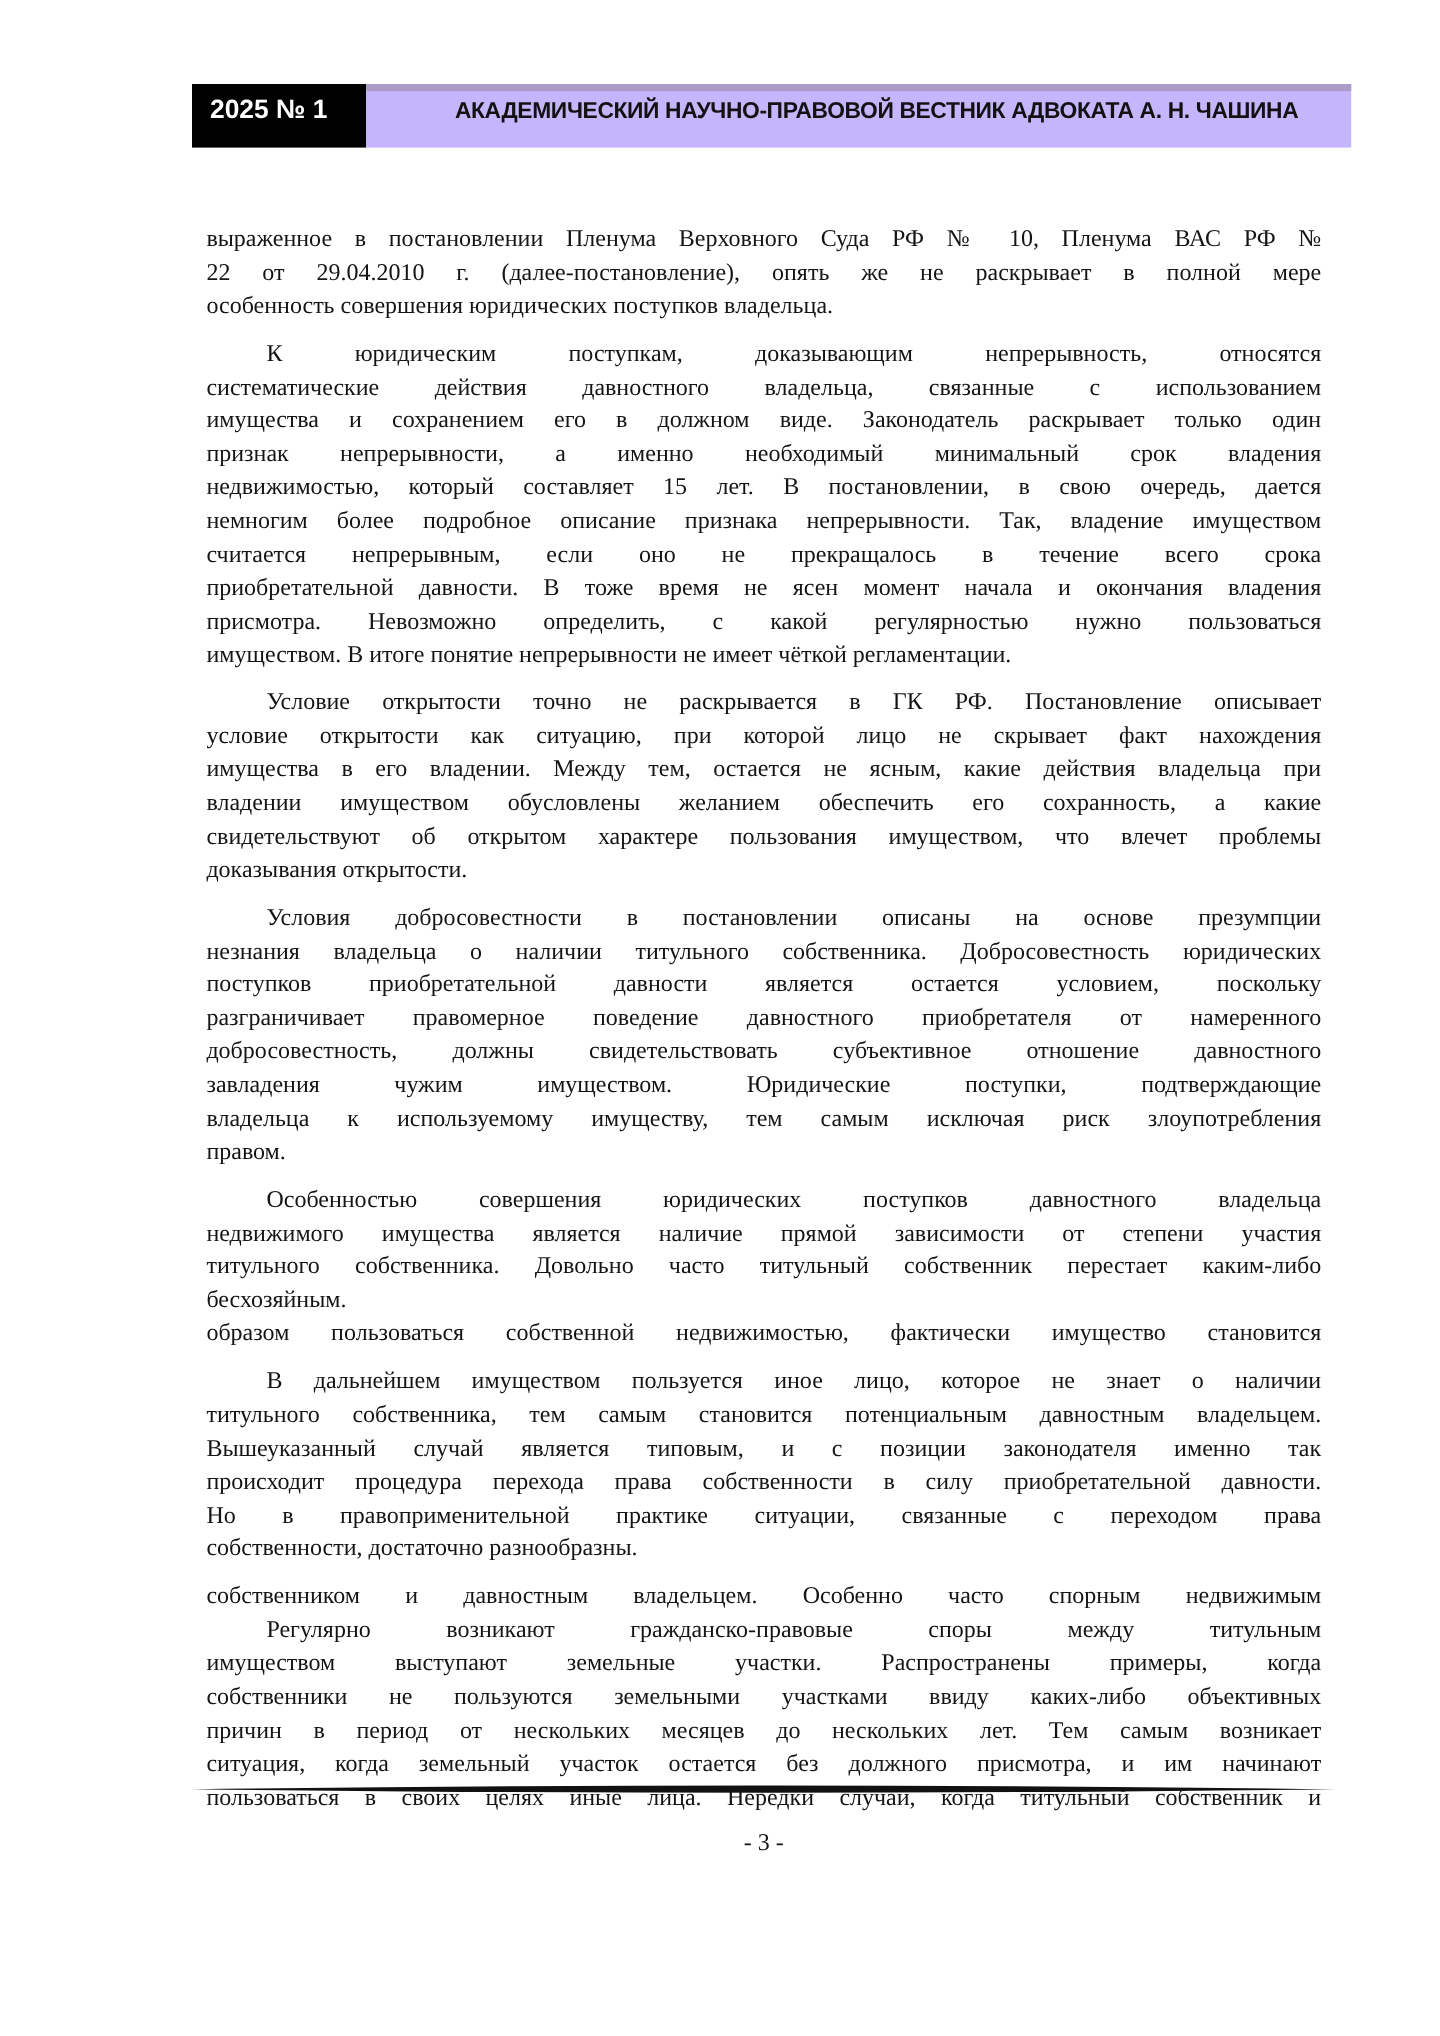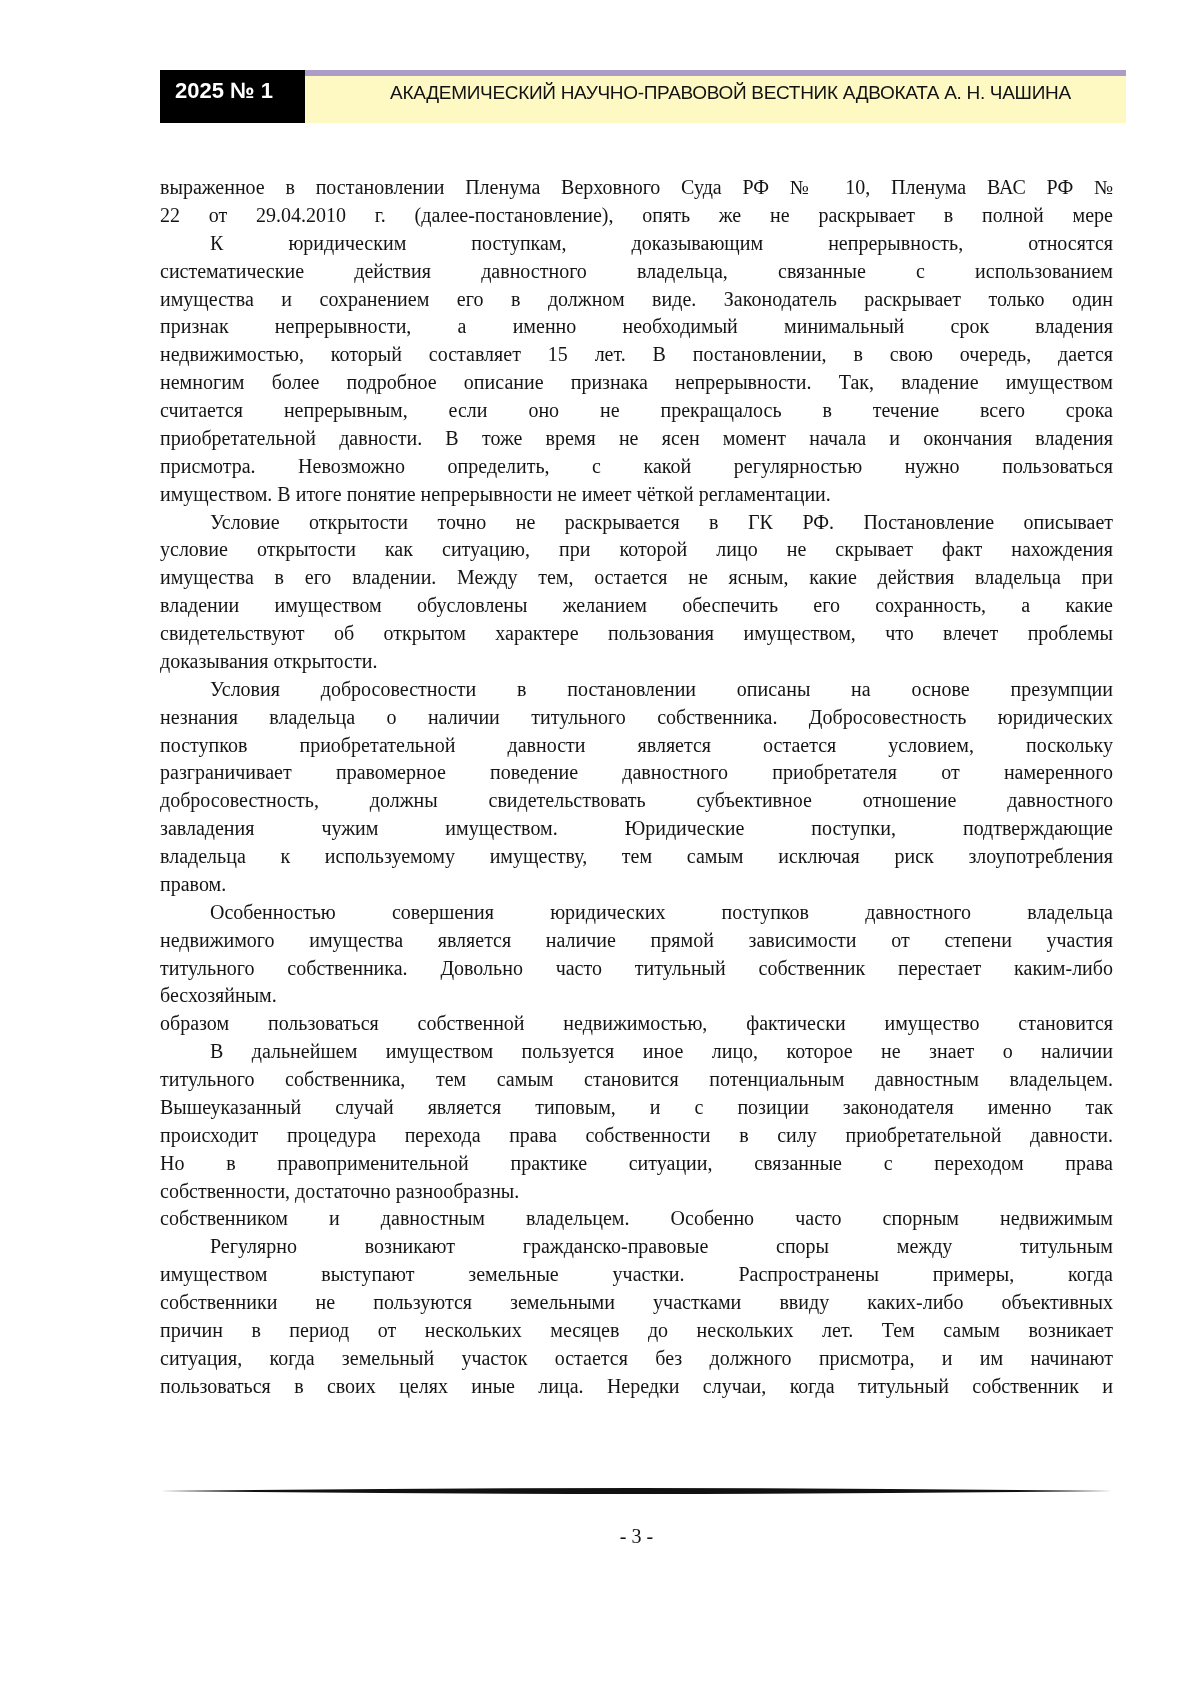--- a/index.html
+++ b/index.html
@@ -24,40 +24,40 @@
     background: #000000;
     color: #ffffff;
     font-family: "Liberation Sans", "DejaVu Sans", sans-serif;
     font-weight: 700; font-size: 22px; line-height: 24px;
     padding: 9px 0 0 15px;
     box-sizing: border-box;
     flex: 0 0 auto;
   }
   .title-box {
     flex: 1 1 auto; height: 100%;
-    background: #fef9c3;
+    background: #c4b5fd;
     border-top: 6px solid #ab9dc8;
     box-sizing: border-box;
     text-align: center;
     padding: 5px 0 0 30px;
     font-family: "Liberation Sans", "DejaVu Sans", sans-serif;
-    font-weight: 400; font-size: 19px; line-height: 24px;
+    font-weight: 700; font-size: 19px; line-height: 24px;
     letter-spacing: -0.3px;
     color: #121212;
     white-space: nowrap;
   }
 
   
   .content {
     position: absolute; left: 160px; top: 174px;
     width: 953px;
     font-size: 20px; line-height: 27.88px;
     color: #141414;
   }
-  .paragraph { margin: 0; }
+  .paragraph { margin: 12px; }
   .line {
     text-align: justify;
     text-align-last: justify;
     white-space: normal;
   }
   .line.last { text-align: left; text-align-last: left; }
   .line.indent { text-indent: 50px; }
 
   
   .footer-line {
@@ -84,20 +84,21 @@
     </div>
     <div class="title-box">
       <span>АКАДЕМИЧЕСКИЙ НАУЧНО-ПРАВОВОЙ ВЕСТНИК АДВОКАТА А. Н. ЧАШИНА</span>
     </div>
   </header>
 
   <main class="content">
       <div class="paragraph">
         <div class="line">выраженное в постановлении Пленума Верховного Суда РФ № 10, Пленума ВАС РФ №</div>
         <div class="line">22 от 29.04.2010 г. (далее-постановление), опять же не раскрывает в полной мере</div>
+        <div class="line last">особенность совершения юридических поступков владельца.</div>
       </div>
       <div class="paragraph">
         <div class="line indent">К юридическим поступкам, доказывающим непрерывность, относятся</div>
         <div class="line">систематические действия давностного владельца, связанные с использованием</div>
         <div class="line">имущества и сохранением его в должном виде. Законодатель раскрывает только один</div>
         <div class="line">признак непрерывности, а именно необходимый минимальный срок владения</div>
         <div class="line">недвижимостью, который составляет 15 лет. В постановлении, в свою очередь, дается</div>
         <div class="line">немногим более подробное описание признака непрерывности. Так, владение имуществом</div>
         <div class="line">считается непрерывным, если оно не прекращалось в течение всего срока</div>
         <div class="line">приобретательной давности. В тоже время не ясен момент начала и окончания владения</div>

